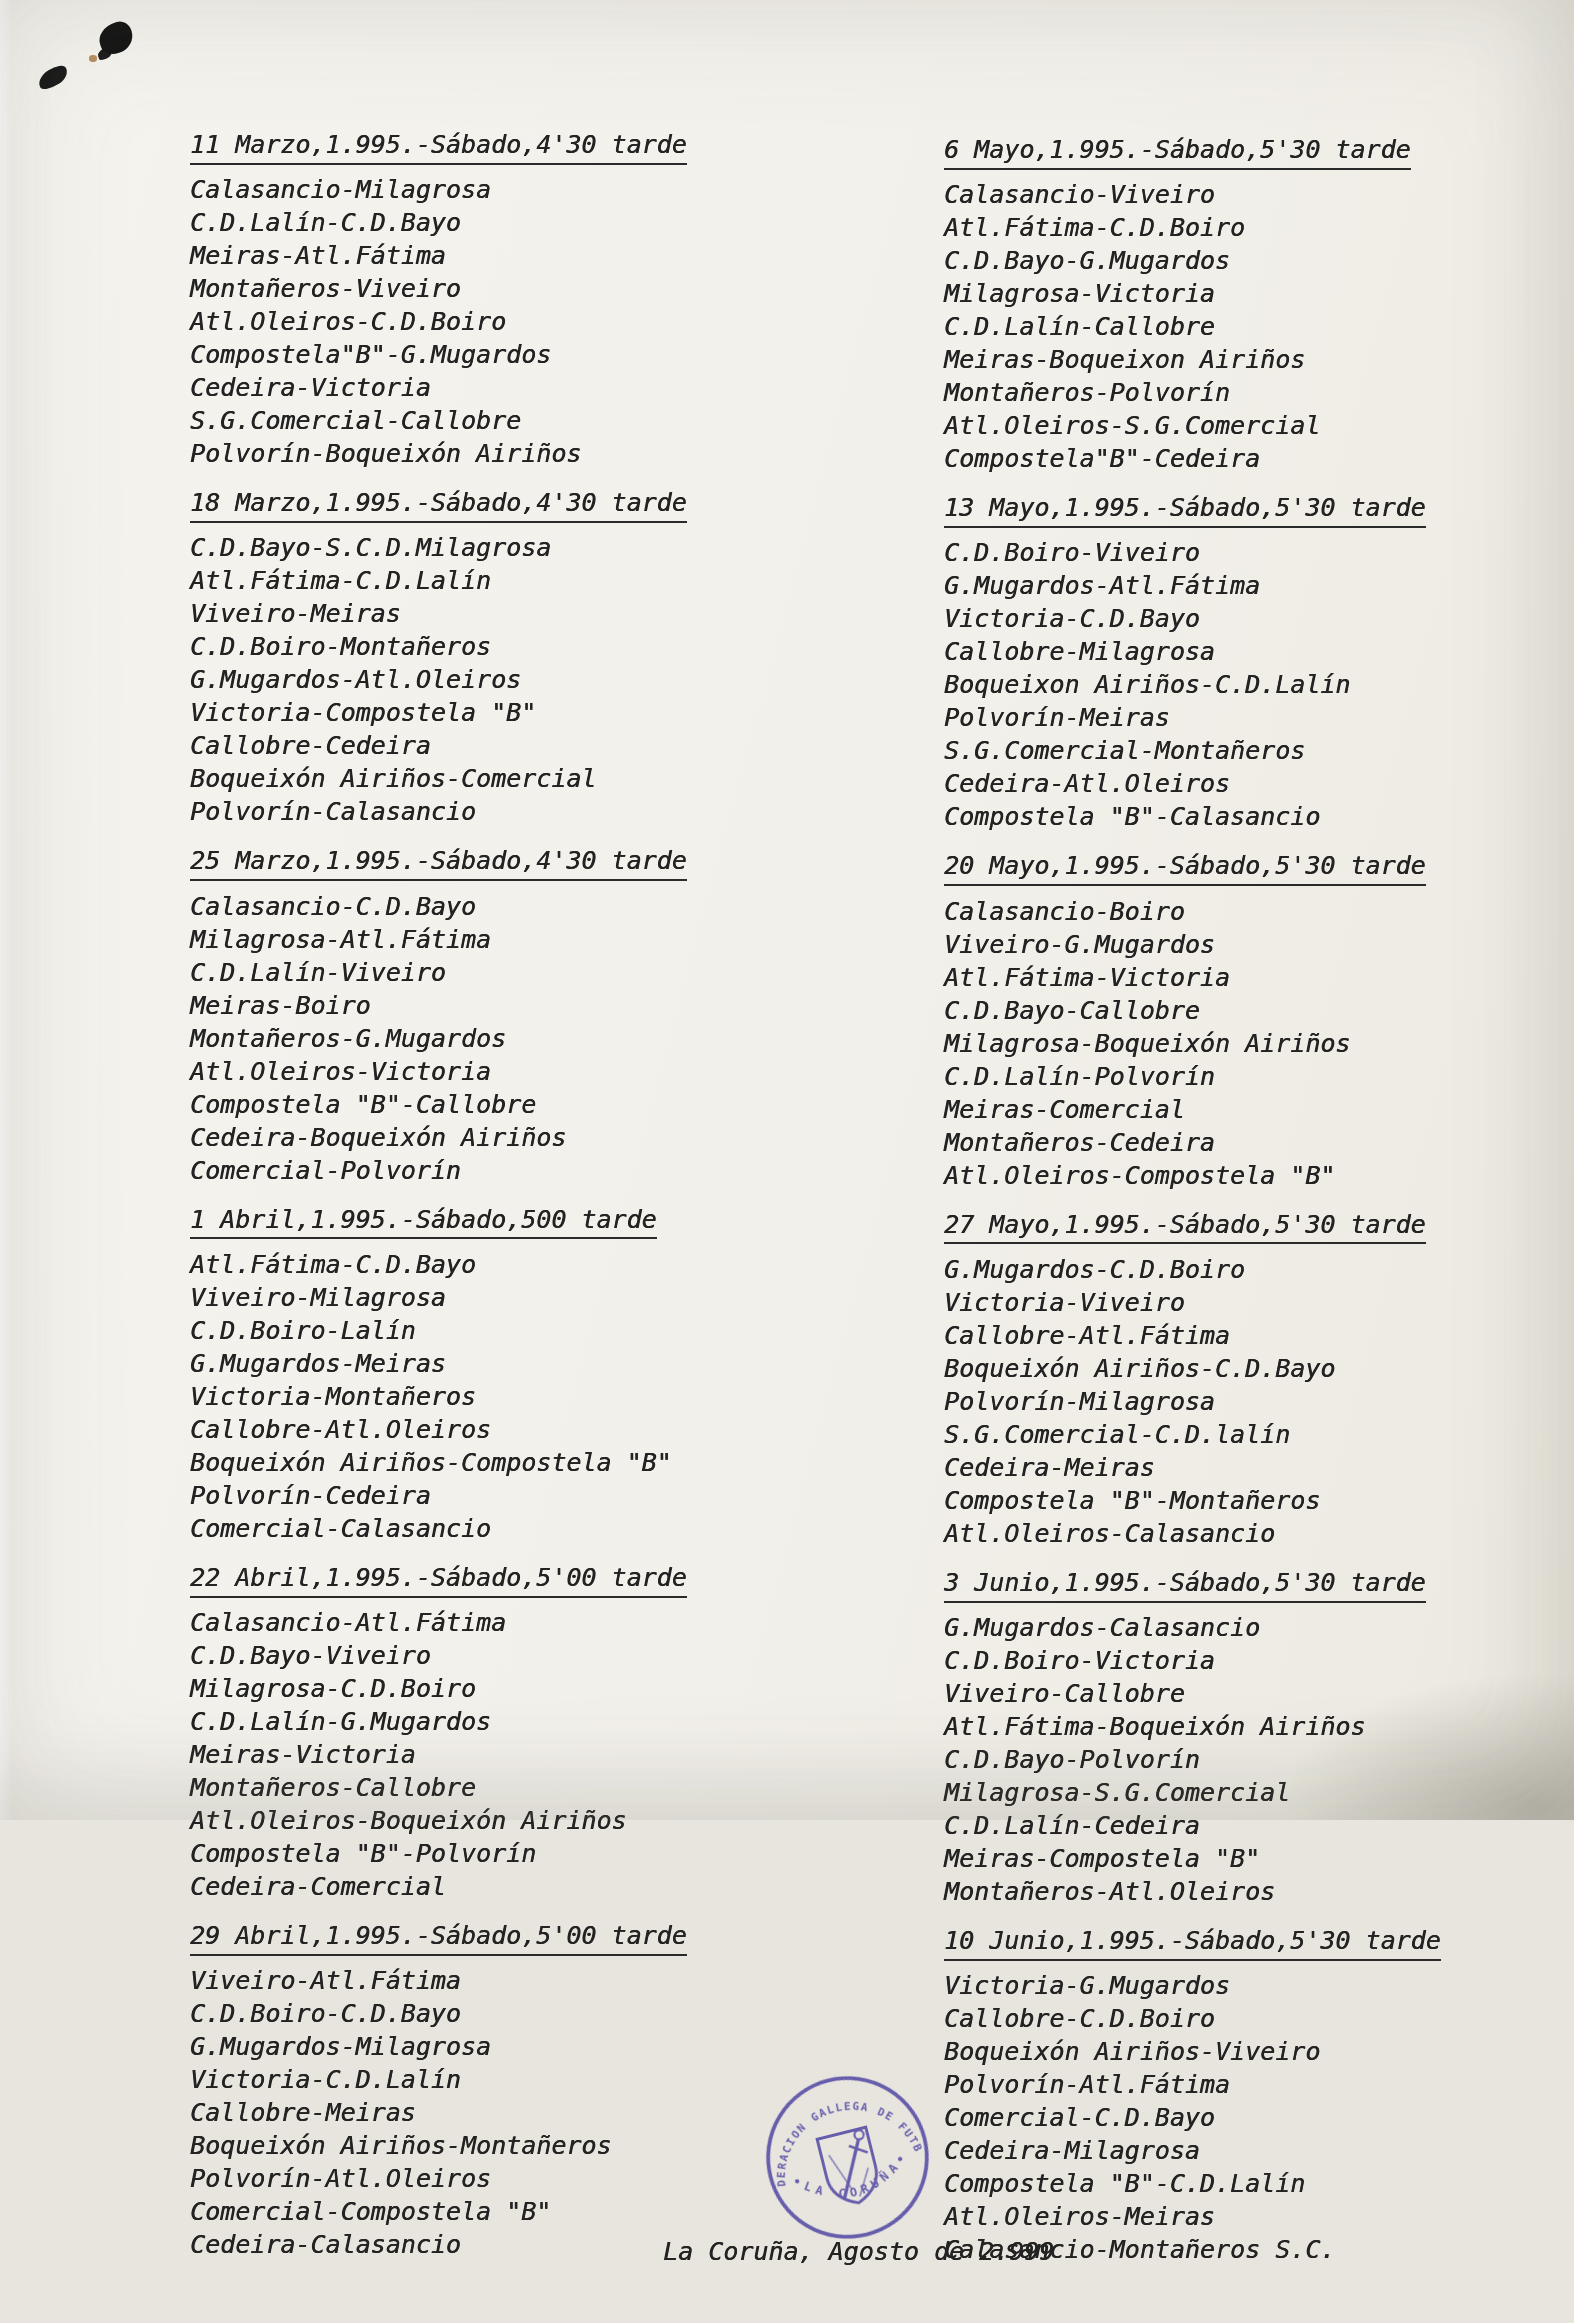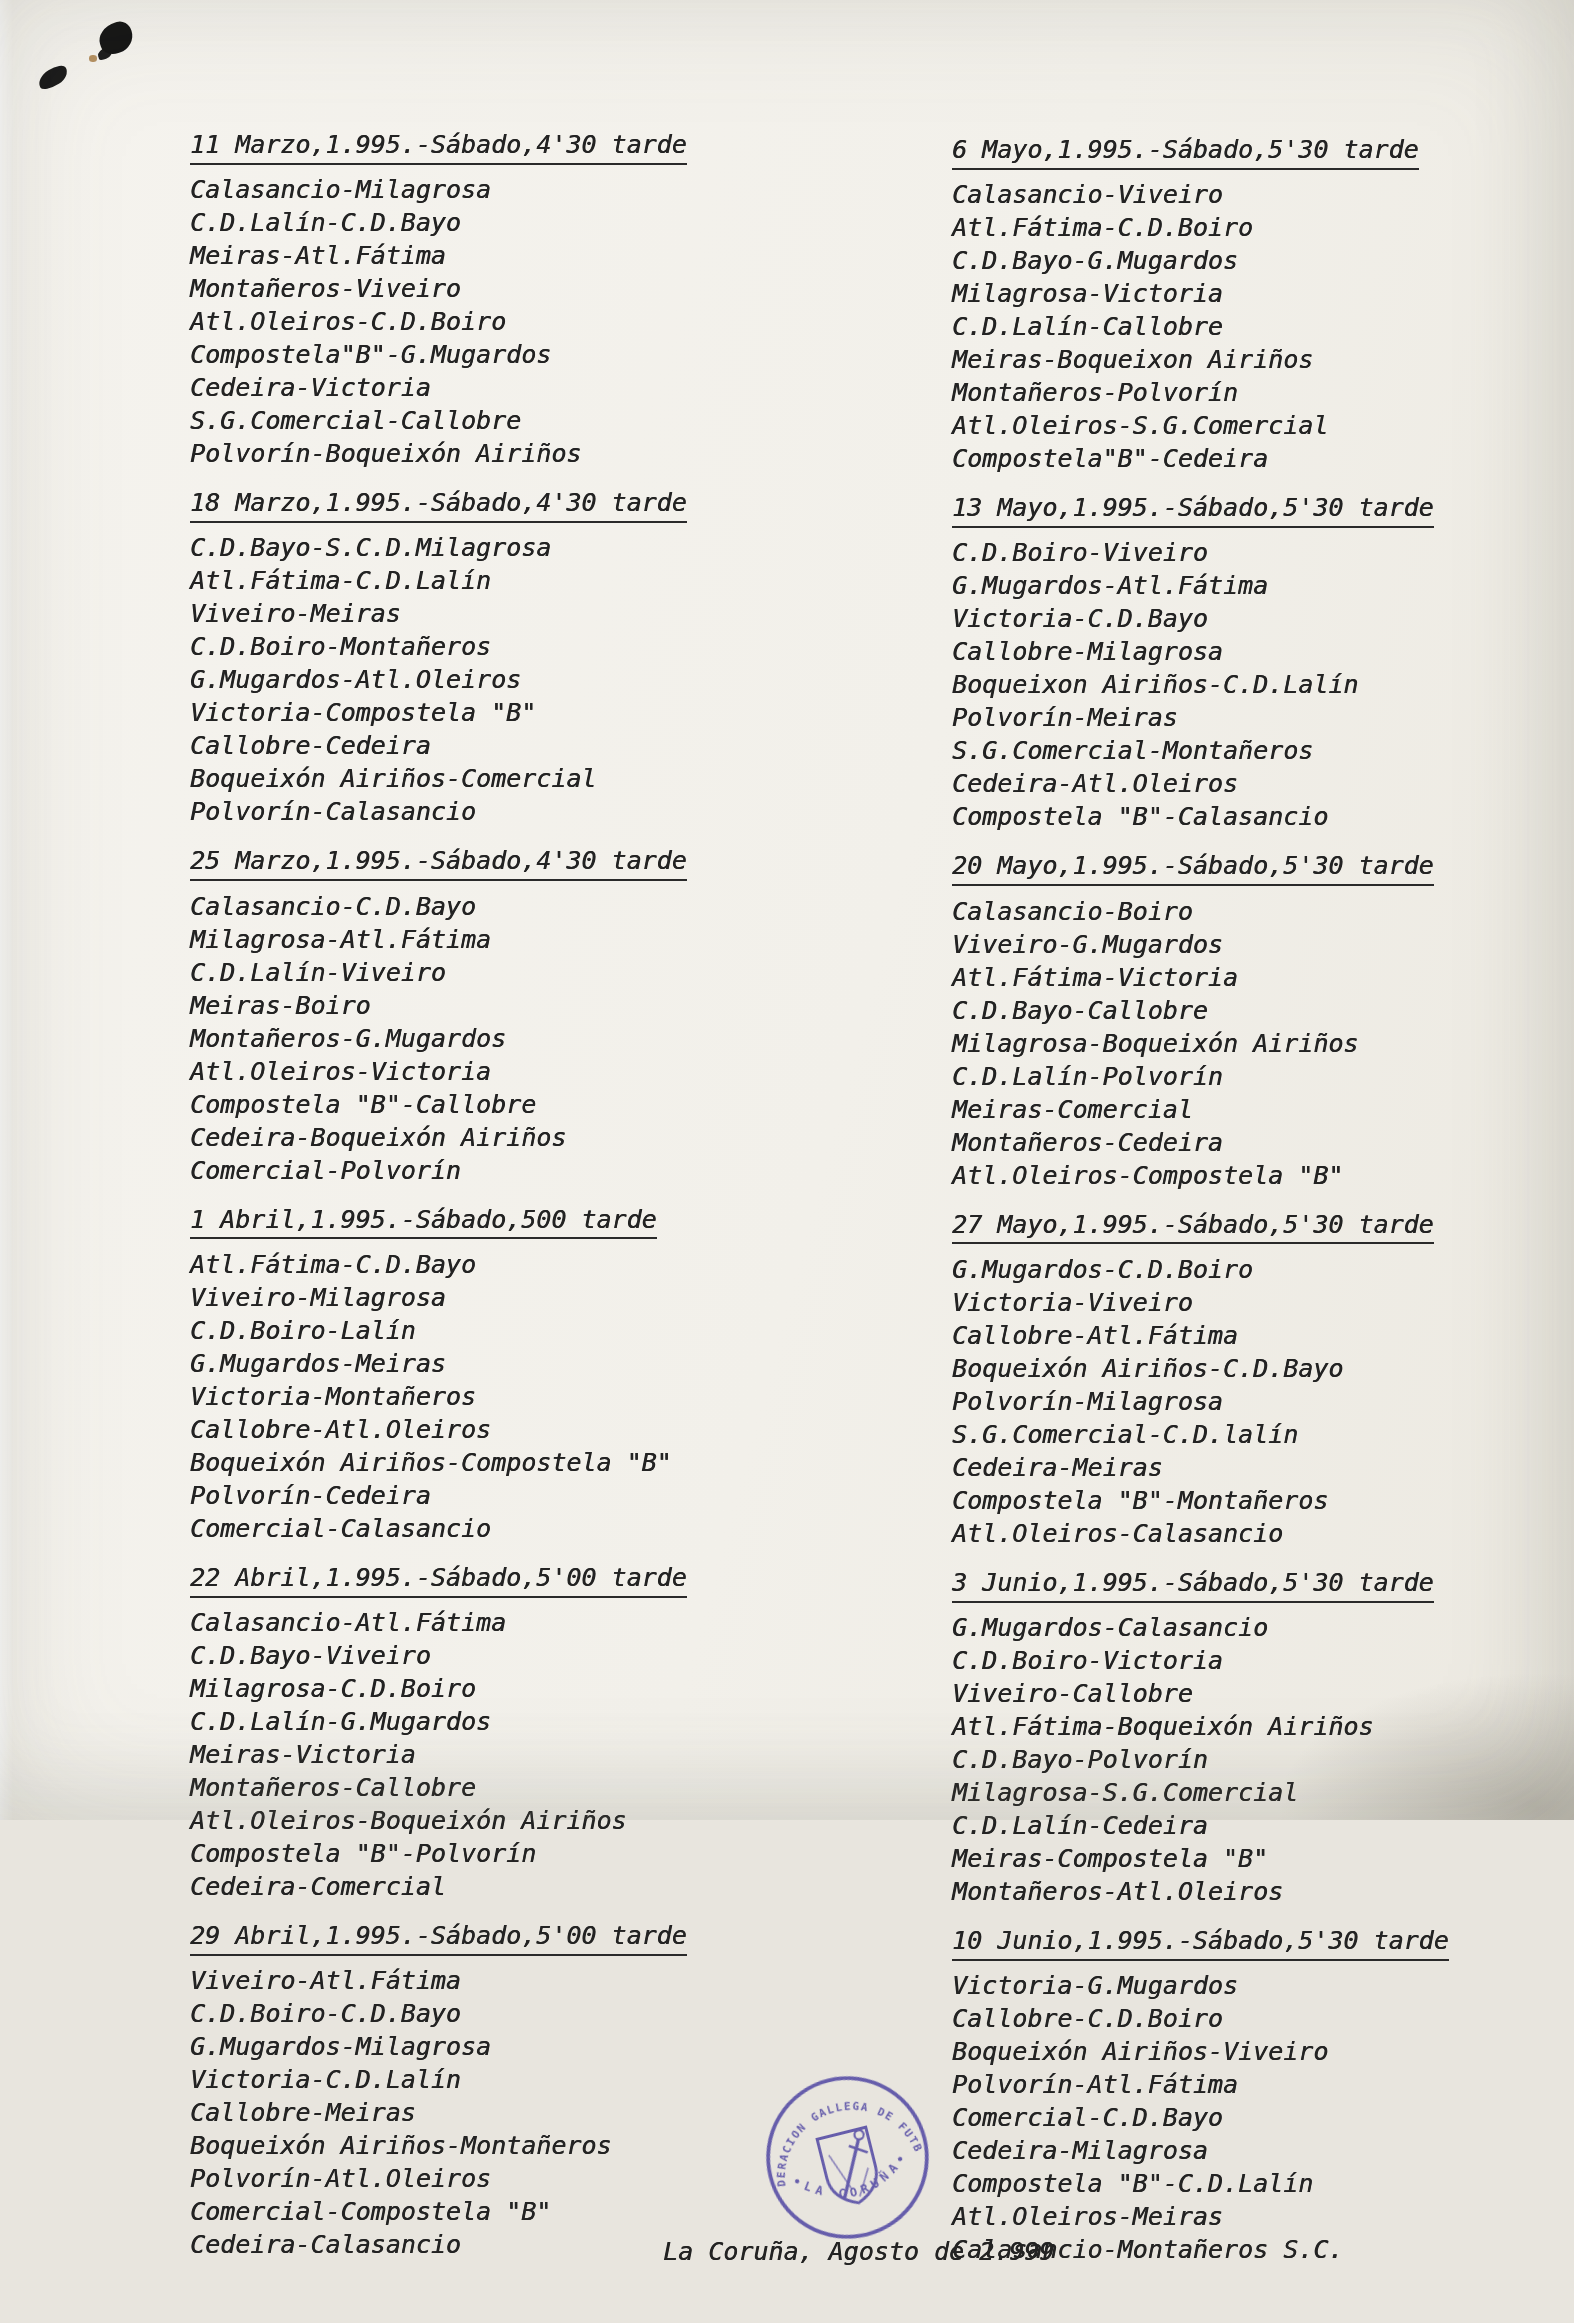--- a/index.html
+++ b/index.html
@@ -23,21 +23,21 @@
   .edge-strip {
     position:absolute; left:0; top:0; width:13px; height:100%;
     background:linear-gradient(to right, rgba(255,255,255,.85), rgba(255,255,255,0));
   }
   .corner-smudge {
     position:absolute; right:0; bottom:0; width:319px; height:159px;
     background:radial-gradient(ellipse at 88% 92%, rgba(88,84,72,.30), rgba(88,84,72,0) 65%);
   }
   .col { position:absolute; }
   .col-left  { left:190px;  top:129px; width:600px; }
-  .col-right { left:944px; top:134px; width:600px;margin-left:8px; }
+  .col-right { left:944px; top:134px; width:600px; }
 
   .fixture-block { margin-bottom:17px; }
   .matchday-header {
     display:inline-block;
     font-size:25px; line-height:31px;
     white-space:pre;
     border-bottom:2.8px solid #2a2a2a;
     padding-bottom:2.8px; margin-bottom:8.4px;
     text-shadow:0.4px 0 currentColor;
   }

